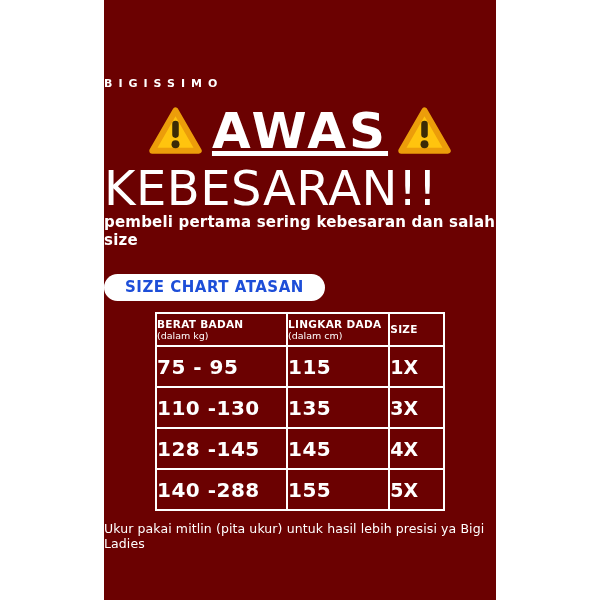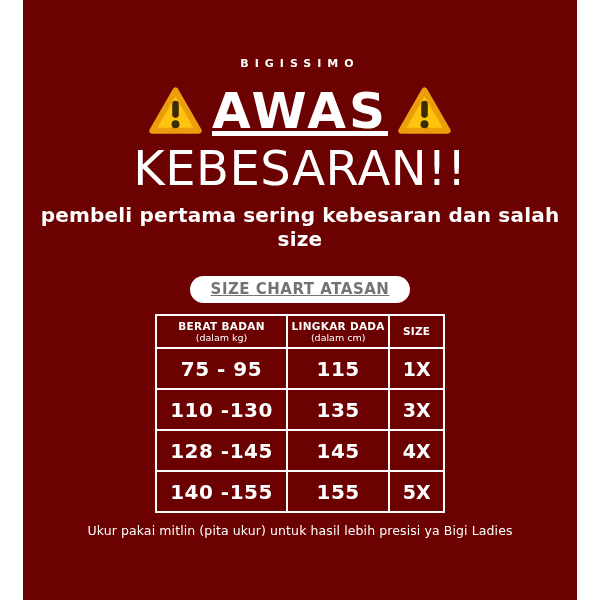--- a/index.html
+++ b/index.html
@@ -3,27 +3,27 @@
 <meta charset="utf-8">
 <style>
   html, body { margin: 0; padding: 0; }
   body {
     width: 600px; height: 600px;
     background: #ffffff;
     font-family: "DejaVu Sans", sans-serif;
     overflow: hidden;
   }
   .canvas {
-    width: 554px; height: 600px;
+    width: 392px; height: 600px;
     margin: 0 auto;
     background: #6b0101;
     color: #ffffff;
     box-sizing: border-box;
-    padding-top: 57px;
-    text-align: center;
+    padding-top: 77px;
+    text-align: left;
     overflow: hidden;
   }
   .brand {
     font-size: 11px;
     font-weight: bold;
     letter-spacing: 6px;
     color: #ffffff;
   }
   .awas-row {
     display: flex;
@@ -42,36 +42,35 @@
     line-height: 1;
   }
   .headline-2 {
     font-size: 48px;
     font-weight: normal;
     letter-spacing: 0.5px;
     line-height: 1;
     margin-top: 5px;
   }
   .subtitle {
-    font-size: 20px;
+    font-size: 15px;
     font-weight: bold;
-    margin-top: 11px;
+    margin-top: 1px;
     letter-spacing: 0.2px;
   }
   .pill {
     display: inline-block;
     background: #ffffff;
-    color: #737373;
+    color: #1d4ed8;
     font-weight: bold;
     font-size: 15px;
     letter-spacing: 0.5px;
     padding: 4px 21px 5px 21px;
     border-radius: 14px;
     margin-top: 25px;
-    text-decoration: underline;
   }
   table.size-table {
     width: 290px;
     margin: 11px auto 0 auto;
     border-collapse: collapse;
     table-layout: fixed;
   }
   .size-table th, .size-table td {
     border: 2.5px solid #ffffff;
     padding: 0;
@@ -168,21 +167,21 @@
         <td class="cell-range">110 -130</td>
         <td class="cell-chest">135</td>
         <td class="cell-size">3X</td>
       </tr>
       <tr>
         <td class="cell-range">128 -145</td>
         <td class="cell-chest">145</td>
         <td class="cell-size">4X</td>
       </tr>
       <tr>
-        <td class="cell-range">140 -155</td>
+        <td class="cell-range">140 -288</td>
         <td class="cell-chest">155</td>
         <td class="cell-size">5X</td>
       </tr>
     </tbody>
   </table>
 
   <div class="footer-note">Ukur pakai mitlin (pita ukur) untuk hasil lebih presisi ya Bigi Ladies</div>
 
 </div>
 

